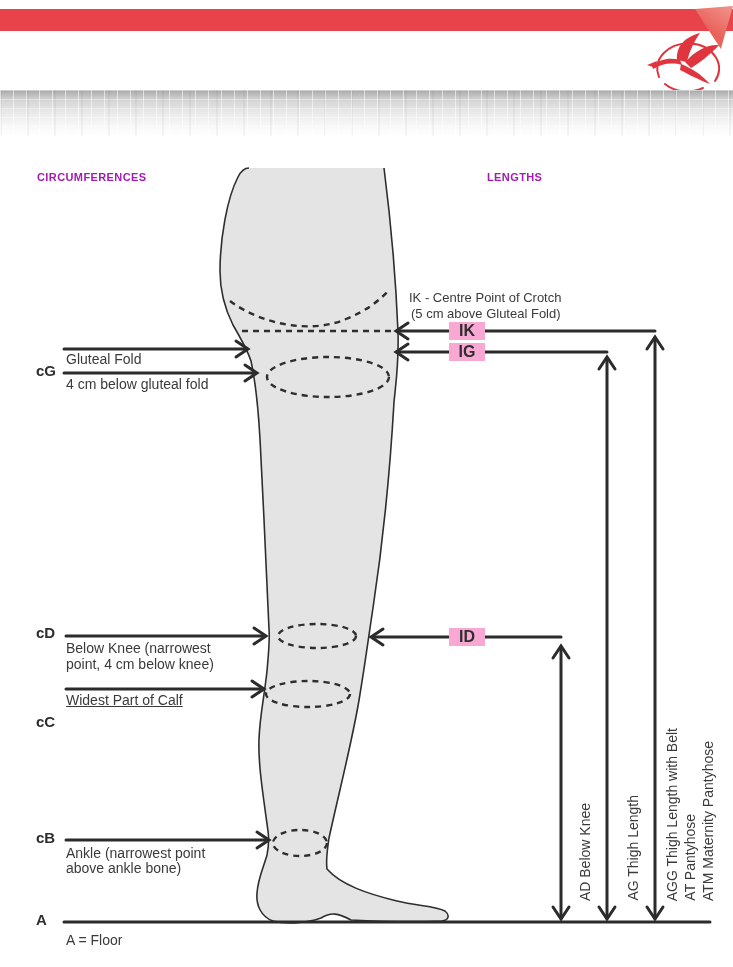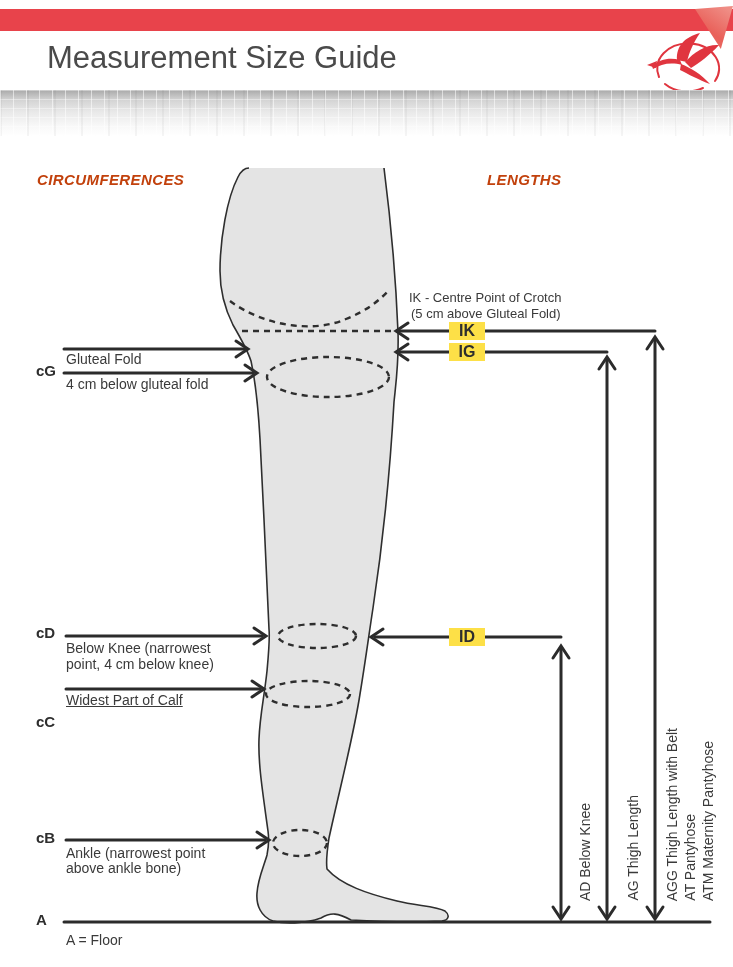--- a/index.html
+++ b/index.html
@@ -15,37 +15,36 @@
         background:
           repeating-linear-gradient(90deg, rgba(255,255,255,0.55) 0 1px, rgba(255,255,255,0) 1px 13px),
           repeating-linear-gradient(90deg, rgba(0,0,0,0.04) 0 2px, rgba(0,0,0,0) 2px 27px),
           repeating-linear-gradient(0deg, rgba(255,255,255,0.4) 0 1px, rgba(255,255,255,0) 1px 9px),
           linear-gradient(180deg,#a9a9a9 0%,#d4d4d4 22%,#e9e9e9 48%,#f8f8f8 78%,#ffffff 100%);}
   .logo{position:absolute;left:643px;top:31px;width:86px;height:64px;}
   
   .diagram{position:absolute;left:0;top:0;width:733px;height:967px;}
   
   .abs{position:absolute;}
-  .hdr{font-size:15px;font-weight:bold;color:#c2410c;letter-spacing:.4px;font-style:italic;}
+  .hdr{font-size:11px;font-weight:bold;color:#a21caf;letter-spacing:.4px;}
   .lbl{font-size:14px;color:#3a3a3a;line-height:15px;}
   .code{font-size:15px;font-weight:bold;color:#2e2e2e;}
   .note{font-size:13px;color:#3a3a3a;line-height:16px;}
-  .linecode{font-size:16px;font-weight:bold;color:#2e2e2e;background:#fde047;
+  .linecode{font-size:16px;font-weight:bold;color:#2e2e2e;background:#f9a8d4;
             text-align:center;width:36px;height:18px;line-height:18px;}
   .vlabel{position:absolute;bottom:66px;writing-mode:vertical-rl;transform:rotate(180deg);
           font-size:14px;line-height:16px;color:#3a3a3a;white-space:nowrap;}
 </style>
 </head>
 <body>
 
 <div class="page">
 
   <div class="redbar"></div>
   <div class="fold"></div>
-  <div class="title abs">Measurement Size Guide</div>
   <svg class="logo" viewBox="0 0 86 64">
     <g stroke="#E0353F" fill="none" stroke-width="2" stroke-linecap="round">
       <path d="M 16,46 A 31,25 0 1 1 72,50"></path>
       <path d="M 22,53 A 31,25 0 0 0 60,57"></path>
     </g>
     <g fill="#E0353F" stroke="none">
       <path d="M 4,34 L 14,30 L 13,37 Z"></path>
       <path d="M 9,35 C 17,28 27,26 37,29 L 39,34 C 28,31 18,33 10,38 Z"></path>
       <path d="M 34,29 C 33,15 42,6 57,2 C 50,12 46,22 44,31 Z"></path>
       <path d="M 42,31 C 52,20 64,13 76,14 C 67,24 56,32 48,37 Z"></path>

